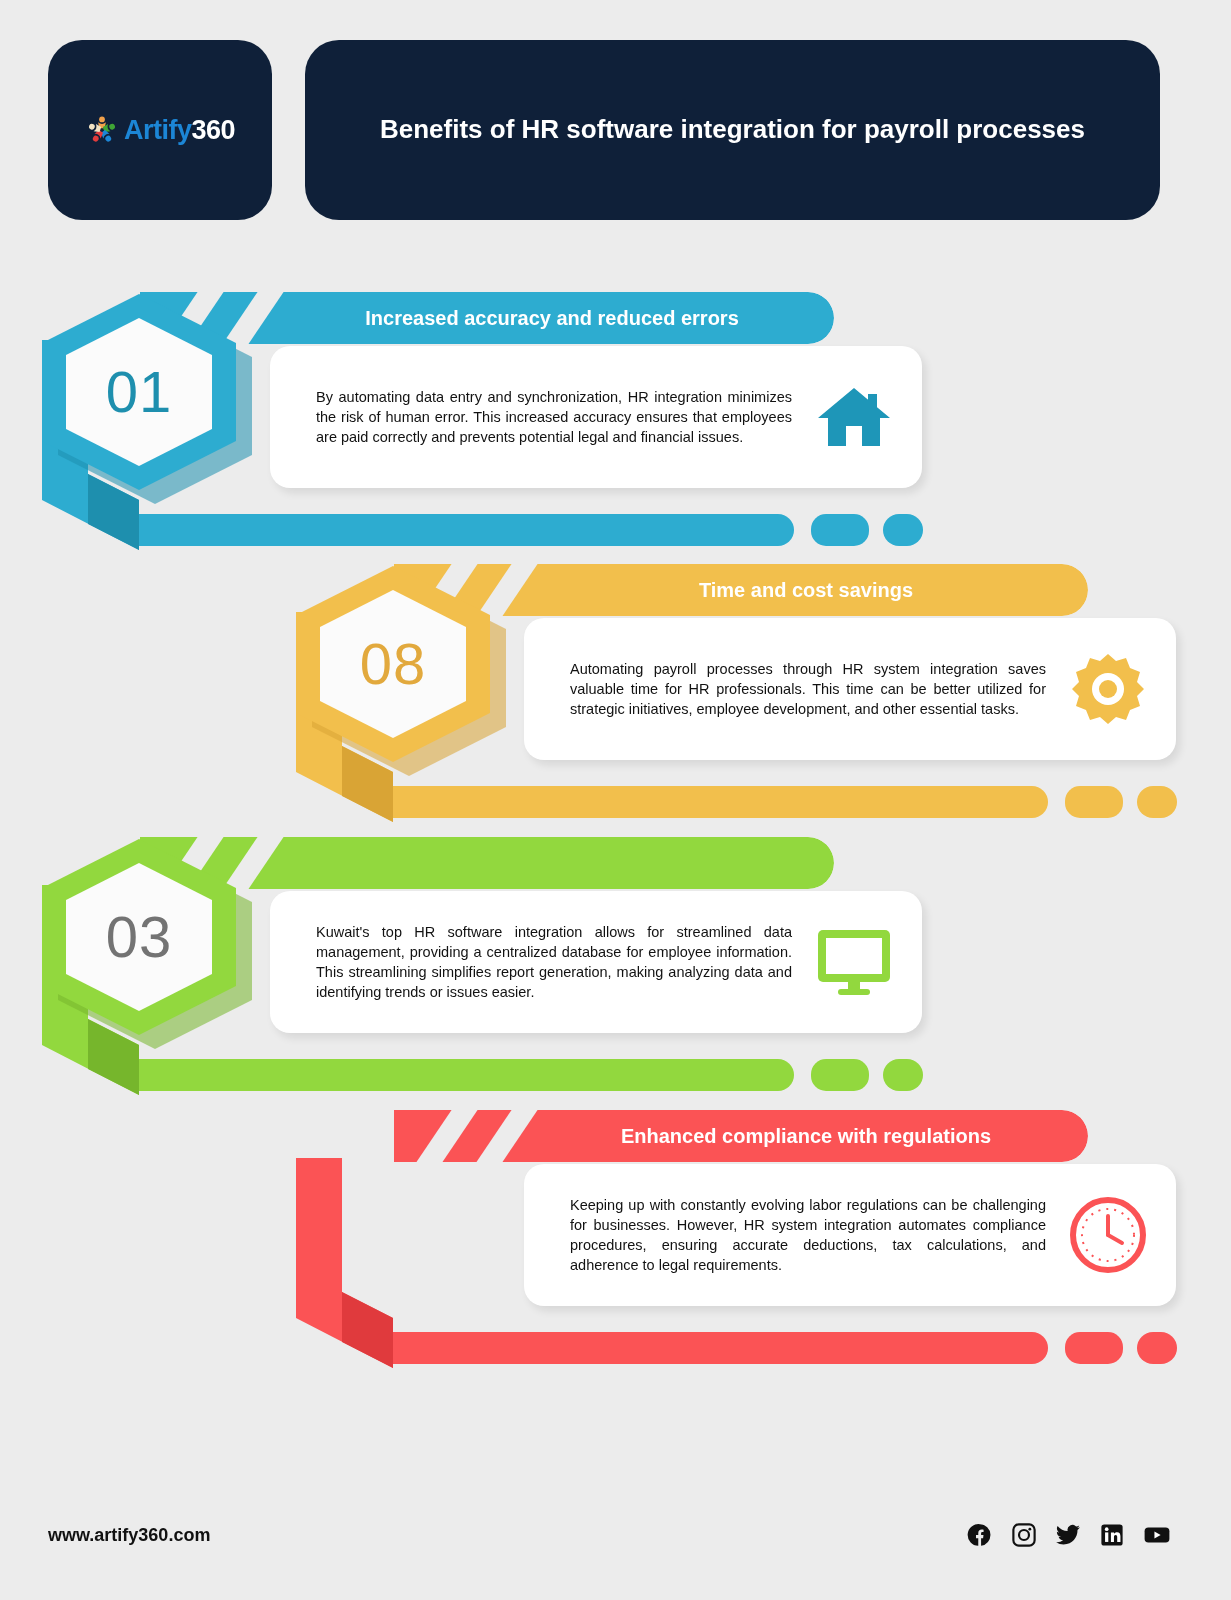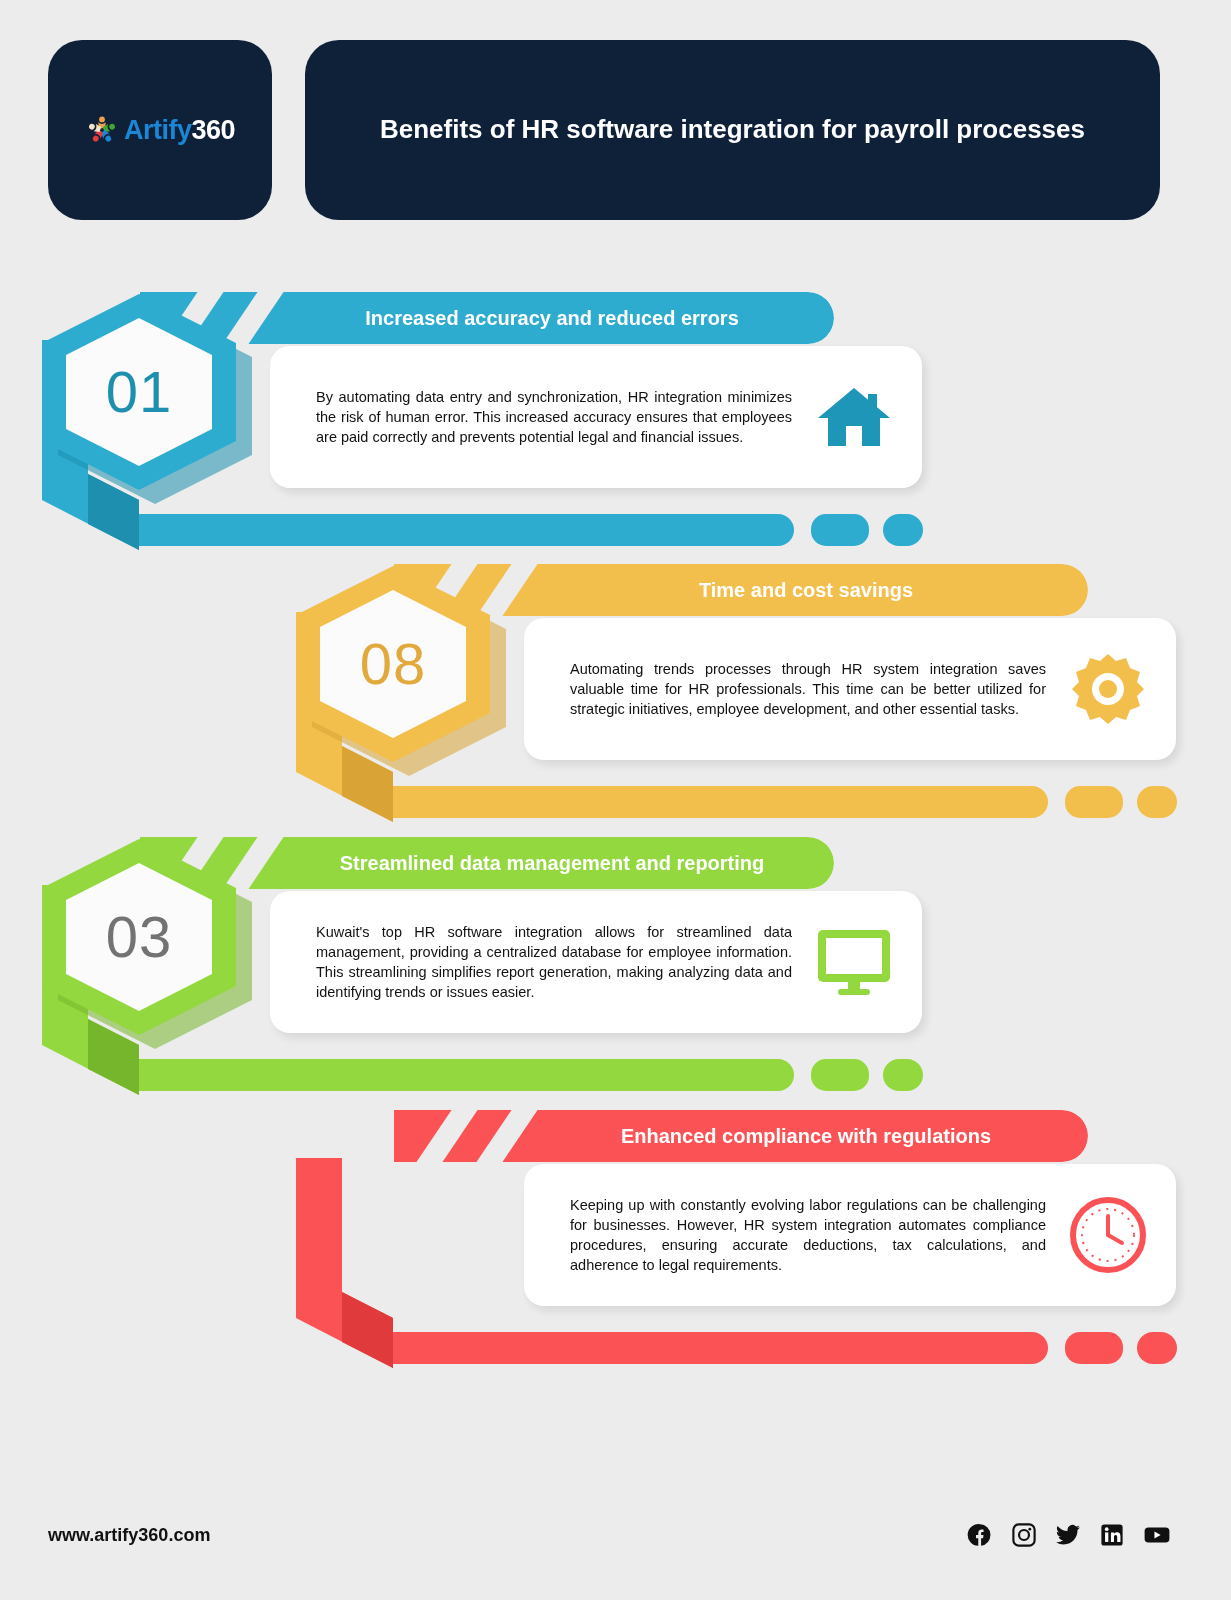--- a/index.html
+++ b/index.html
@@ -338,21 +338,21 @@
     <div class="ribbon-label">Time and cost savings</div>
   </div>
   <div class="hex-wrap">
     <div class="hex-shadow" style="background:#d9a435"></div>
     <div class="hex-outer" style="background:#f2bf4c"></div>
     <div class="hex-inner">
         <span class="hex-num" style="color:#e2a93d">08</span>
       </div>
   </div>
   <div class="card">
-    <div class="card-text">Automating trends processes through HR system integration saves valuable time for HR professionals. This time can be better utilized for strategic initiatives, employee development, and other essential tasks.</div>
+    <div class="card-text">Automating payroll processes through HR system integration saves valuable time for HR professionals. This time can be better utilized for strategic initiatives, employee development, and other essential tasks.</div>
     <div class="card-icon">
       <svg width="74" height="74" viewBox="0 0 74 74">
         <path d="M37 2 L45 9 L55 6 L59 16 L69 20 L66 30 L73 37 L66 44 L69 54 L59 58 L55 68 L45 65 L37 72 L29 65 L19 68 L15 58 L5 54 L8 44 L1 37 L8 30 L5 20 L15 16 L19 6 L29 9 Z" fill="#f2bf4c"></path>
         <circle cx="37" cy="37" r="16" fill="#ffffff"></circle>
         <circle cx="37" cy="37" r="9" fill="#f2bf4c"></circle>
       </svg>
     </div>
   </div>
   <div class="bottombar" style="left:97px;right:0;">
     <div class="bb-main" style="background:#f2bf4c;width:655px;"></div>
@@ -363,23 +363,20 @@
 
 <div class="block left" id="block-3">
   <svg class="elbow" width="880" height="262" viewBox="0 0 880 262">
     <path d="M 0 52 L 0 212 L 97 262 L 97 212 L 46 186 L 46 52 Z" fill="#92d83e"></path>
     <path d="M 46 186 L 97 212 L 97 262 L 46 236 Z" fill="#76b62c"></path>
   </svg>
   <div class="ribbon">
     <div class="rib-fill" style="background:#92d83e"></div>
     <div class="slash s1"></div>
     <div class="slash s2"></div>
-  </div>
-  <div class="ribbon" style="background:transparent;overflow:visible;pointer-events:none;">
-    <div class="ribbon-label">Streamlined data management and reporting</div>
   </div>
   <div class="hex-wrap">
     <div class="hex-shadow" style="background:#76b62c"></div>
     <div class="hex-outer" style="background:#92d83e"></div>
     <div class="hex-inner">
         <span class="hex-num" style="color:#737373">03</span>
       </div>
   </div>
   <div class="card">
     <div class="card-text">Kuwait's top HR software integration allows for streamlined data management, providing a centralized database for employee information. This streamlining simplifies report generation, making analyzing data and identifying trends or issues easier.</div>

